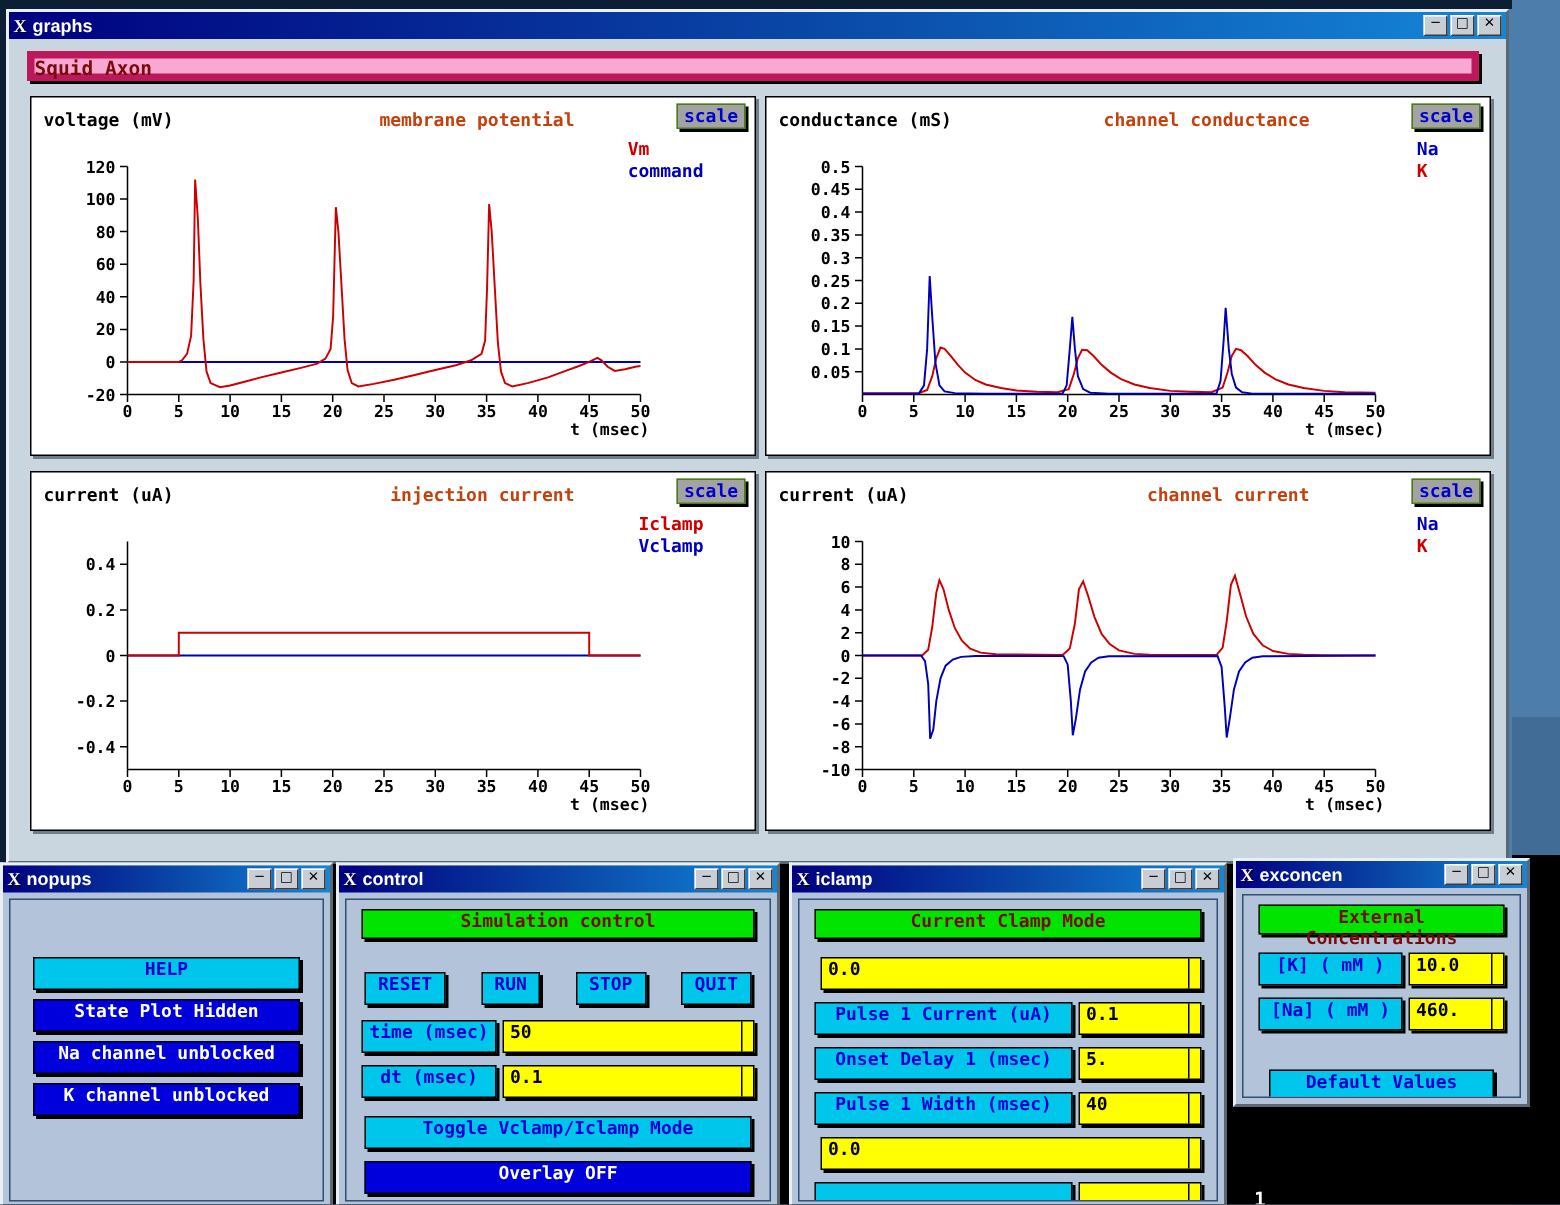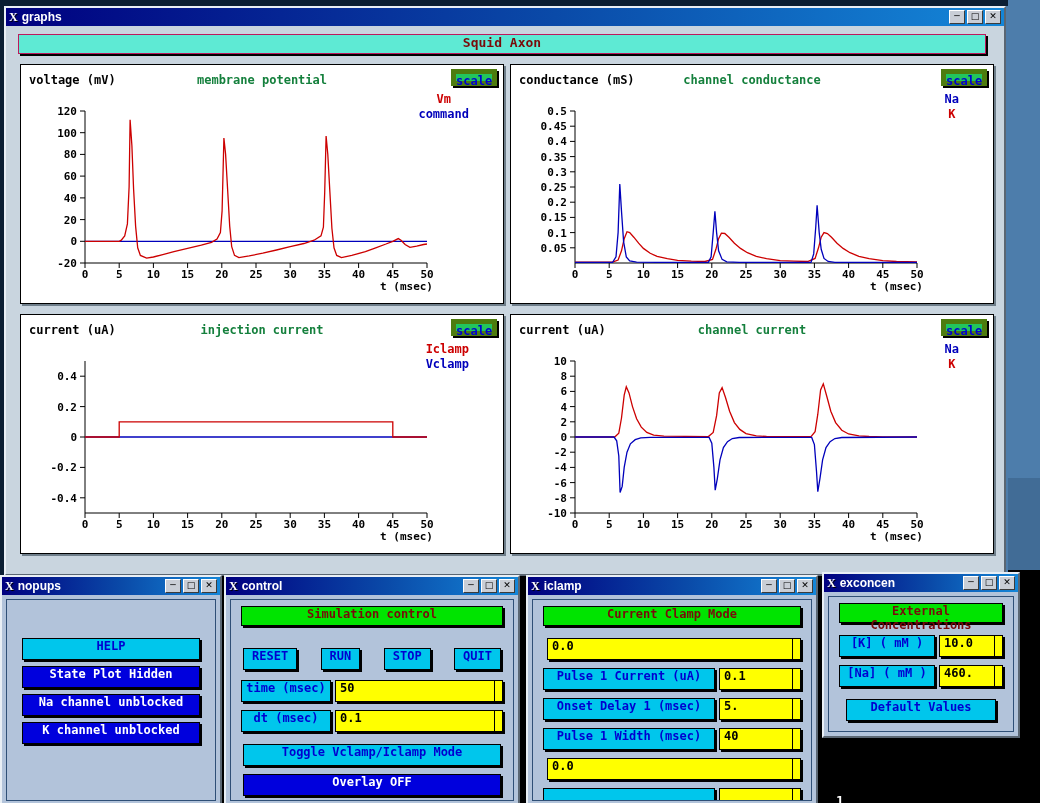--- a/index.html
+++ b/index.html
@@ -21,34 +21,34 @@
             background:linear-gradient(90deg,#000080 0%,#0a4aa8 55%,#1486d8 100%);
             color:#fff;font:bold 12px "Liberation Sans",sans-serif;}
   .tlogo{font:bold 12px "Liberation Serif",serif;color:#fff;margin-right:4px;text-shadow:1px 1px 0 #000;}
   .ttitle{flex:1;white-space:nowrap;overflow:hidden;}
   .tbtns{display:flex;}
   .wbtn{width:16px;height:14px;margin-left:2px;background:#c9ced6;border:1px solid;
         border-color:#fff #3c3c3c #3c3c3c #fff;box-sizing:border-box;
         font:bold 9px "DejaVu Sans",sans-serif;color:#000;text-align:center;line-height:11px;}
   
   .win-graphs{left:4px;top:6px;width:1002px;height:570px;background:#c9d5df;}
-  .banner{position:absolute;left:12px;top:26px;width:968px;height:20px;line-height:20px;text-align:center;
-          background:#5eead4;color:#7a0a0a;font:bold 13px "DejaVu Sans Mono",monospace;
-          border:1px solid #be185d;box-shadow:2px 2px 0 #000;box-sizing:border-box;}
+  .banner{position:absolute;left:12px;top:26px;width:968px;height:20px;line-height:20px;
+          background:#f9a8d4;color:#7a0a0a;font:bold 13px "DejaVu Sans Mono",monospace;
+          border:5px solid #be185d;box-shadow:2px 2px 0 #000;box-sizing:border-box;}
   .panel{position:absolute;width:482px;height:238px;background:#fff;border:1px solid #000;
          box-shadow:2px 2px 0 #6e7e8a;}
   .p-tl{left:14px;top:56px;} .p-tr{left:504px;top:56px;}
   .p-bl{left:14px;top:306px;} .p-br{left:504px;top:306px;}
   .pyl{position:absolute;left:8px;top:8px;font:bold 12px "DejaVu Sans Mono",monospace;color:#000;}
-  .ptitle{position:absolute;left:120px;right:120px;top:8px;text-align:center;
-          font:bold 12px "DejaVu Sans Mono",monospace;color:#15803d;}
+  .ptitle{position:absolute;left:120px;right:120px;top:8px;text-align:right;
+          font:bold 12px "DejaVu Sans Mono",monospace;color:#c2410c;}
   .scalebtn{position:absolute;right:6px;top:4px;width:46px;height:17px;line-height:17px;text-align:center;
-            background:#22c55e;color:#0000d0;font:bold 12px "DejaVu Sans Mono",monospace;
-            border:5px solid #4d7c0f;box-shadow:2px 2px 0 #000;box-sizing:border-box;}
-  .legend{position:absolute;right:34px;top:27px;text-align:center;
+            background:#a3a3a3;color:#0000d0;font:bold 12px "DejaVu Sans Mono",monospace;
+            border:1px solid #4d7c0f;box-shadow:2px 2px 0 #000;box-sizing:border-box;}
+  .legend{position:absolute;right:34px;top:27px;text-align:left;
           font:bold 12px "DejaVu Sans Mono",monospace;line-height:15px;}
   svg.chart{position:absolute;left:0;top:0;}
   svg.chart .ax{stroke:#000;stroke-width:1;}
   svg.chart .tick{font:bold 11px "DejaVu Sans Mono",monospace;fill:#000;}
   
   .win-sub{background:#b2c3da;}
   .win-nopups{left:0;top:575px;width:222px;height:232px;}
   .win-control{left:224px;top:575px;width:296px;height:232px;}
   .win-iclamp{left:526px;top:575px;width:292px;height:232px;}
   .win-exconcen{left:822px;top:572px;width:198px;height:166px;}
@@ -70,21 +70,21 @@
   .frow .lbl{height:22px;line-height:22px;text-align:center;background:#00c6ec;color:#0000d0;
              font:bold 12px "DejaVu Sans Mono",monospace;border:1px solid #000;box-shadow:2px 2px 0 #000;
              box-sizing:border-box;flex:none;}
   .frow .field{flex:1;height:22px;line-height:22px;background:#ffff00;color:#000;margin-left:4px;
                font:bold 12px "DejaVu Sans Mono",monospace;border:1px solid #000;box-shadow:2px 2px 0 #000;
                box-sizing:border-box;padding:0 4px;position:relative;}
   .frow .field::after{content:"";position:absolute;right:7px;top:0;bottom:0;border-left:1px solid #000;}
   .w90{width:90px;} .w172{width:172px;} .w96{width:96px;}
   .wide{margin:0 2px 8px;}
   .mt12{margin-top:12px;}
-  .dv-btn{width:150px;margin:12px auto 0;}
+  .dv-btn{width:150px;margin:26px auto 0;}
 </style>
 </head>
 <body>
 
 <div class="screen">
 
   <div class="topstrip"></div>
   <div class="leftstrip"></div>
   <div class="rstrip">
     <div class="band b1"></div>

